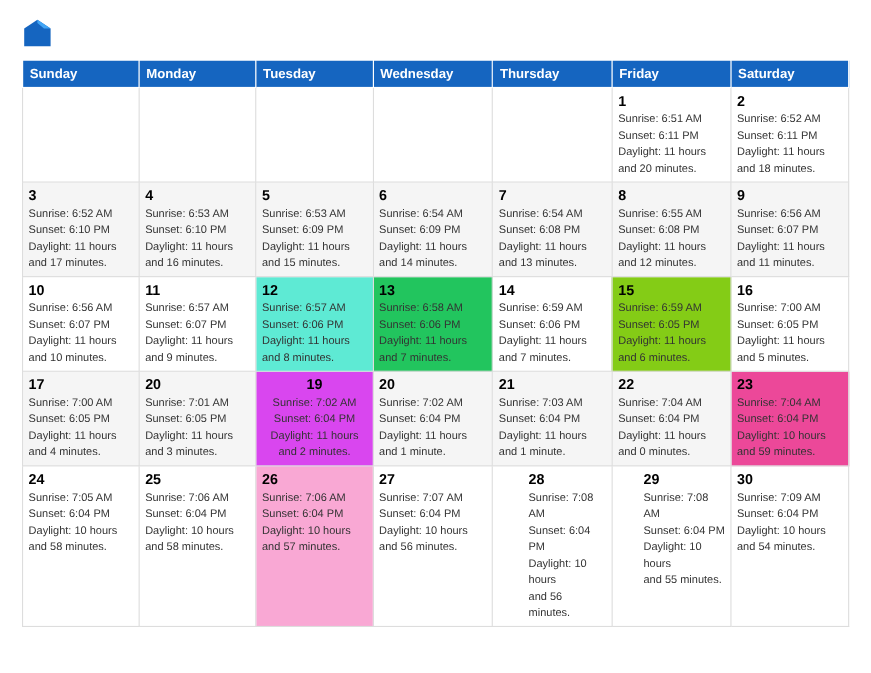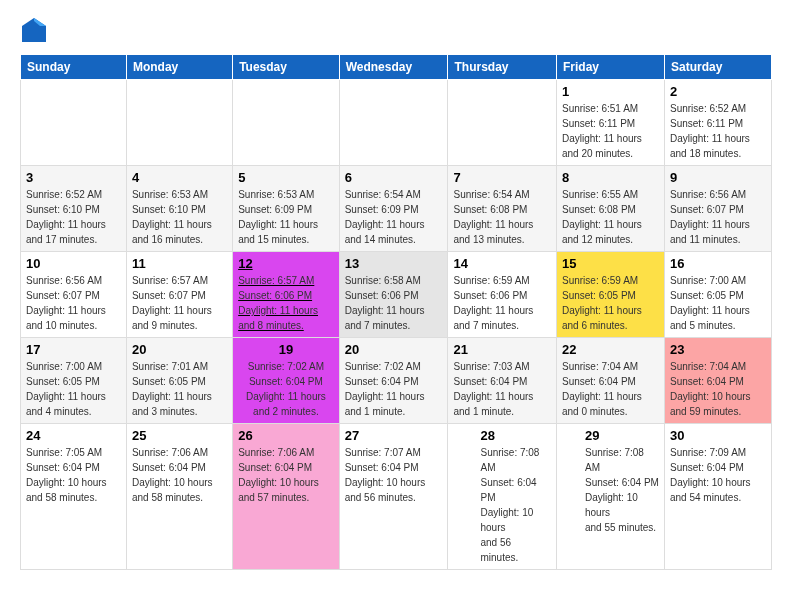--- a/index.html
+++ b/index.html
@@ -210,42 +210,42 @@
 Daylight: 11 hours
 and 10 minutes.</div>
           </td>
           <td style="background: rgb(255, 255, 255);">
             <span class="day-num">11</span>
             <div class="day-info" style="white-space: pre-line;">Sunrise: 6:57 AM
 Sunset: 6:07 PM
 Daylight: 11 hours
 and 9 minutes.</div>
           </td>
-          <td style="background: #d946ef; text-decoration: underline;">
+          <td style="background: #5eead4;">
             <span class="day-num">12</span>
             <div class="day-info" style="white-space: pre-line;">Sunrise: 6:57 AM
 Sunset: 6:06 PM
 Daylight: 11 hours
 and 8 minutes.</div>
           </td>
-          <td style="background: #e5e5e5;">
+          <td style="background: #22c55e;">
             <span class="day-num">13</span>
             <div class="day-info" style="white-space: pre-line;">Sunrise: 6:58 AM
 Sunset: 6:06 PM
 Daylight: 11 hours
 and 7 minutes.</div>
           </td>
           <td style="background: rgb(255, 255, 255);">
             <span class="day-num">14</span>
             <div class="day-info" style="white-space: pre-line;">Sunrise: 6:59 AM
 Sunset: 6:06 PM
 Daylight: 11 hours
 and 7 minutes.</div>
           </td>
-          <td style="background: #fde047; margin-top: 16px;">
+          <td style="background: #84cc16; margin-top: 16px;">
             <span class="day-num">15</span>
             <div class="day-info" style="white-space: pre-line;">Sunrise: 6:59 AM
 Sunset: 6:05 PM
 Daylight: 11 hours
 and 6 minutes.</div>
           </td>
           <td style="background: rgb(255, 255, 255);">
             <span class="day-num">16</span>
             <div class="day-info" style="white-space: pre-line;">Sunrise: 7:00 AM
 Sunset: 6:05 PM
@@ -289,21 +289,21 @@
 Daylight: 11 hours
 and 1 minute.</div>
           </td>
           <td style="background: rgb(245, 245, 245);">
             <span class="day-num">22</span>
             <div class="day-info" style="white-space: pre-line;">Sunrise: 7:04 AM
 Sunset: 6:04 PM
 Daylight: 11 hours
 and 0 minutes.</div>
           </td>
-          <td style="background: #fca5a5; margin-left: 47px;">
+          <td style="background: #ec4899; margin-left: 47px;">
             <span class="day-num">23</span>
             <div class="day-info" style="white-space: pre-line;">Sunrise: 7:04 AM
 Sunset: 6:04 PM
 Daylight: 10 hours
 and 59 minutes.</div>
           </td>
         </tr>
         <tr class="row-odd">
           <td style="background: rgb(255, 255, 255);">
             <span class="day-num">24</span>

